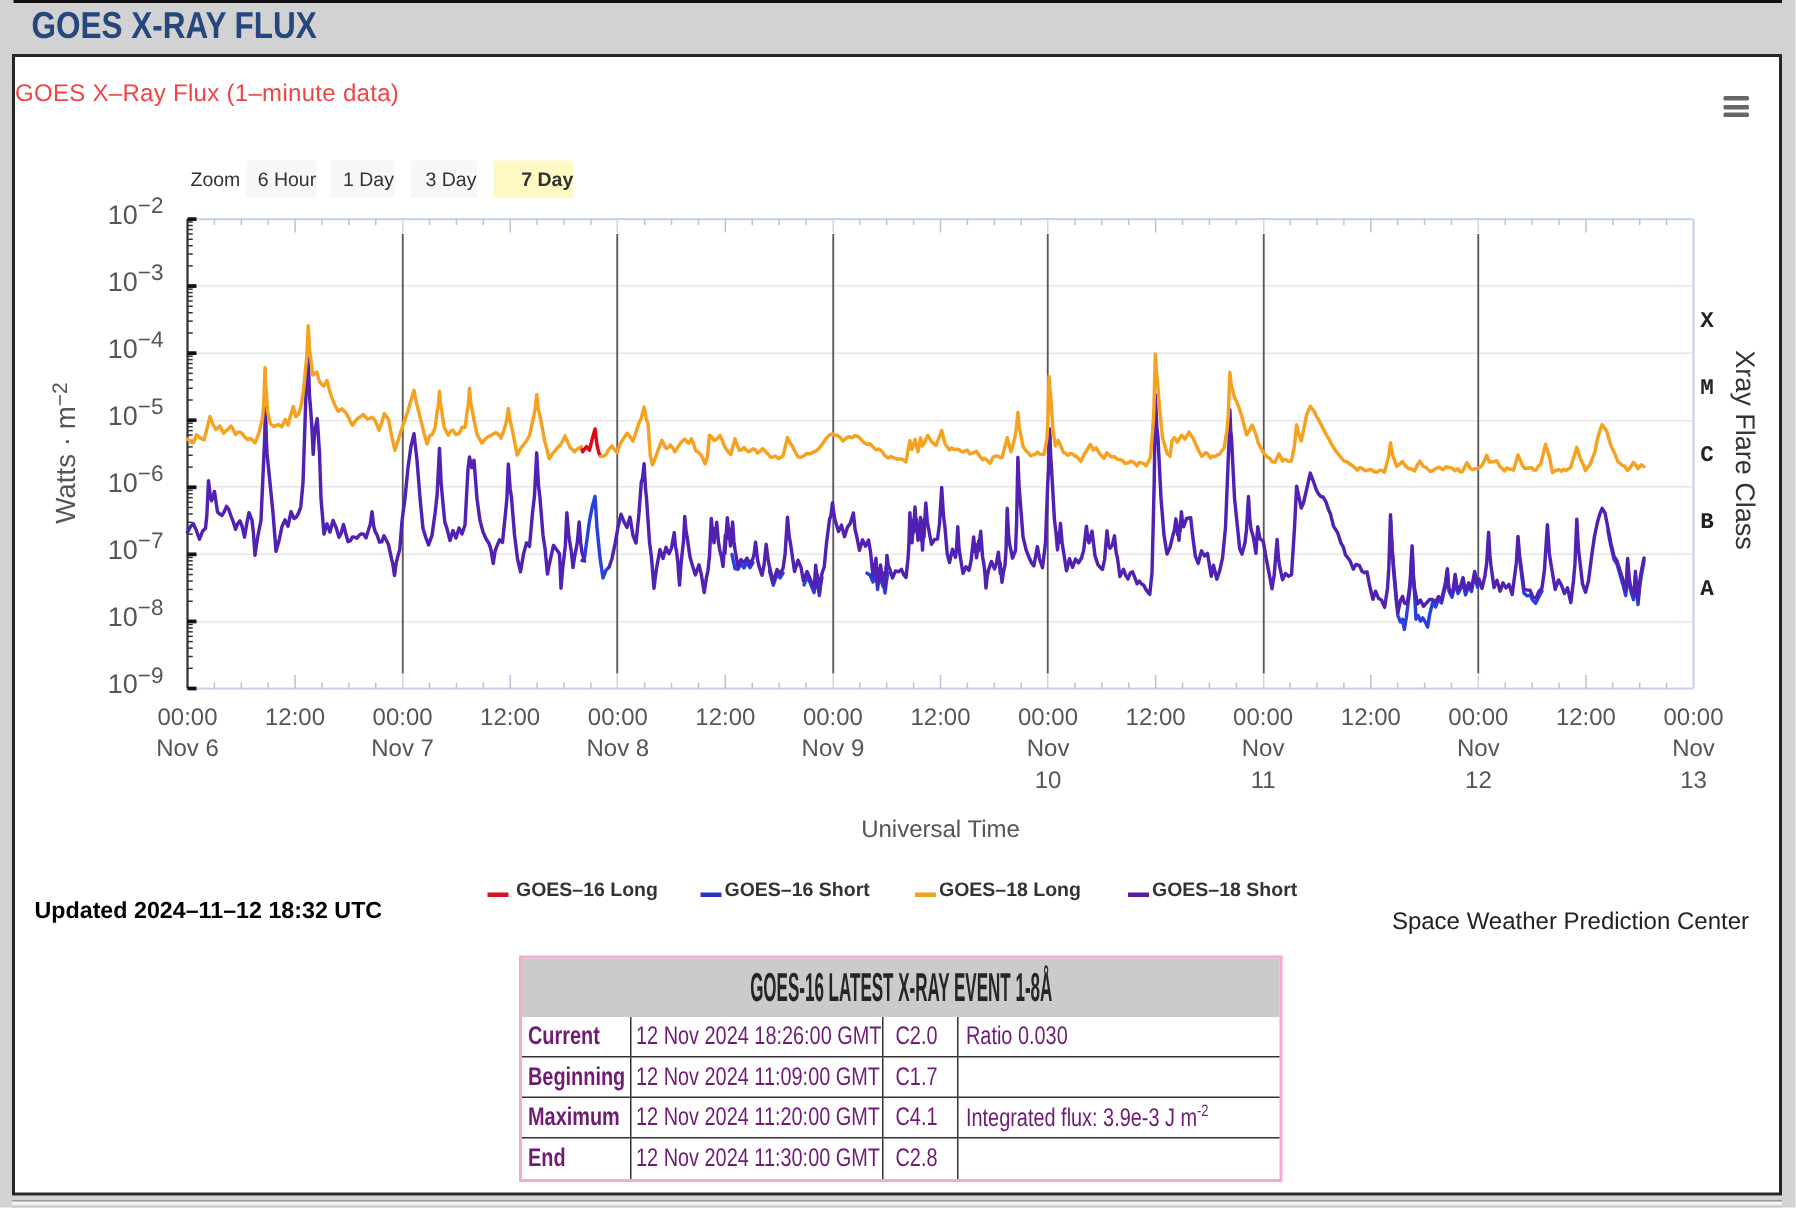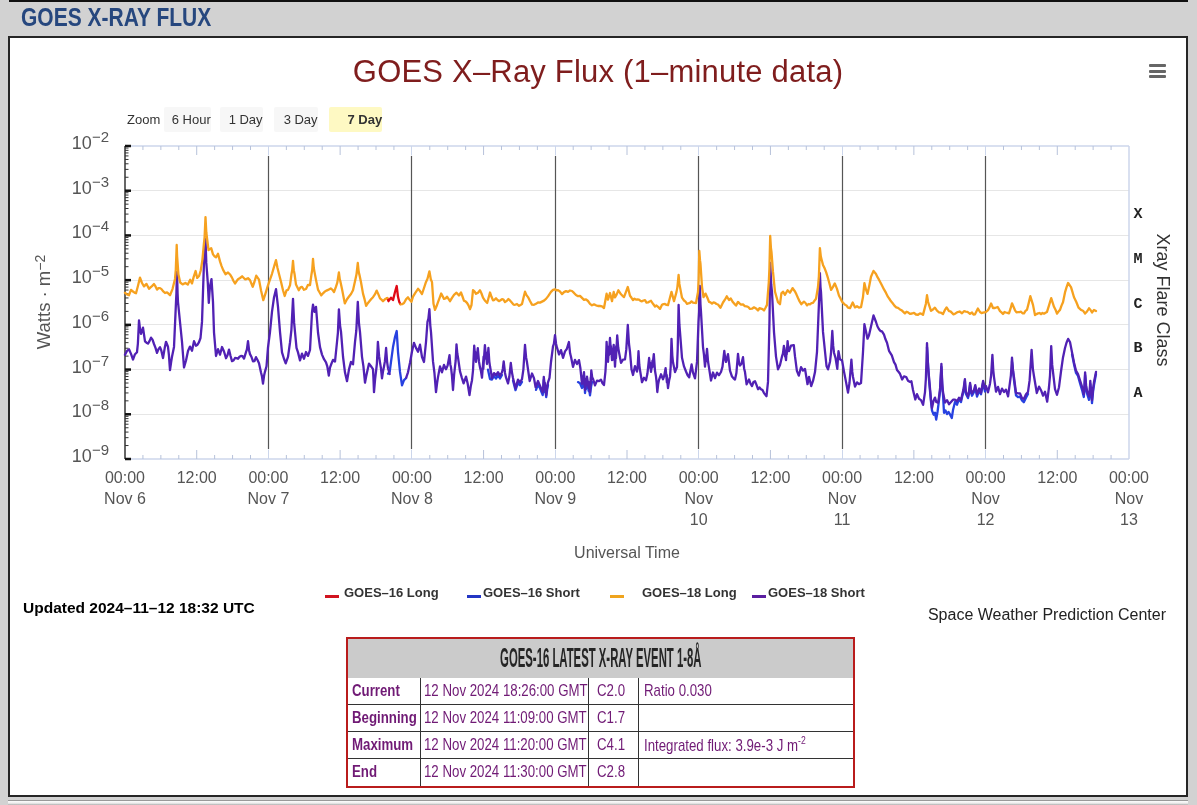--- a/index.html
+++ b/index.html
@@ -1,28 +1,28 @@
 <!DOCTYPE html>
 <html><head><meta charset="utf-8"><style>
 * { margin:0; padding:0; box-sizing:border-box; }
 body { width:1197px; height:805px; background:#d2d2d2; font-family:"Liberation Sans", sans-serif; position:relative; overflow:hidden; }
 #topline { position:absolute; left:9px; top:0; width:1179px; height:2px; background:#111; }
 #pagehdr { position:absolute; left:21px; top:3px; font-size:25px; font-weight:bold; color:#26477e; transform:scaleX(.84); transform-origin:left center; white-space:nowrap; }
 #panel { position:absolute; left:8px; top:36px; width:1180px; height:761px; background:#fff; border:2px solid #262626; }
-#title { position:absolute; left:0; top:16px; width:100%; text-align:center; font-size:31px; color:#7f1d1d; letter-spacing:.2px; }
+#title { position:absolute; left:0; top:16px; width:100%; font-size:16px; color:#ef4444; letter-spacing:.2px; }
 #burger { position:absolute; left:1139px; top:26px; width:17px; }
 #burger div { height:3px; background:#666; border-radius:1px; margin-bottom:2.5px; }
 #zoomlbl { position:absolute; left:117px; top:74px; font-size:13px; color:#333; }
 .zbtn { position:absolute; top:69px; height:25px; background:#f7f7f7; color:#333; font-size:13px; line-height:25px; text-align:right; border-radius:2px; }
 .zsel { background:#fef9c3; font-weight:bold; }
 .leg { position:absolute; top:547px; font-size:13px; font-weight:bold; color:#333; }
 .dash { position:absolute; top:557px; width:14px; height:2.6px; }
 #updated { position:absolute; left:13px; top:561px; font-size:15.5px; font-weight:bold; color:#000; }
 #swpc { position:absolute; right:20px; top:568px; font-size:16px; color:#222; }
-#evt { position:absolute; left:336px; top:599px; width:509px; border:2px solid #b91c1c; background:#fff; }
+#evt { position:absolute; left:336px; top:599px; width:509px; border:2px solid #f9a8d4; background:#fff; }
 #evthdr { height:39px; background:#cbcbcb; text-align:center; overflow:hidden; }
 #evthdr span { display:inline-block; font-size:27px; font-weight:bold; color:#252525; line-height:39px; transform:scaleX(.42); transform-origin:center; letter-spacing:0px; white-space:nowrap; }
 #evt table { border-collapse:collapse; width:100%; table-layout:fixed; font-size:17px; color:#701a75; }
 #evt td { border:1.5px solid #333; height:26.9px; padding:0; white-space:nowrap; }
 #evt td span { display:inline-block; transform:scaleX(.78); transform-origin:left center; white-space:nowrap; }
 #evt td.c1 { border-left:none; font-weight:bold; padding-left:4px; }
 #evt td.c2 { padding-left:3px; }
 #evt td.c3 { padding-left:8px; }
 #evt td.c4 { border-right:none; padding-left:5px; }
 #evt tr:first-child td { border-top:none; }
@@ -291,21 +291,21 @@
 <div id="zoomlbl">Zoom</div>
 <div class="zbtn" style="left:153.8px;width:47px;">6 Hour</div>
 <div class="zbtn" style="left:209.6px;width:43px;">1 Day</div>
 <div class="zbtn" style="left:264.1px;width:43.5px;">3 Day</div>
 <div class="zbtn zsel" style="left:319.2px;width:53px;">7 Day</div>
 <div class="dash" style="left:315px;background:#d11420;"></div>
     <div class="leg" style="left:334px;">GOES–16 Long</div>
 <div class="dash" style="left:457px;background:#2336c4;"></div>
     <div class="leg" style="left:473px;">GOES–16 Short</div>
 <div class="dash" style="left:600px;background:#efa41e;"></div>
-    <div class="leg" style="left:632px;">GOES–18 Long</div>
+    <div class="leg" style="left:616px;">GOES–18 Long</div>
 <div class="dash" style="left:742px;background:#5a1ea0;"></div>
     <div class="leg" style="left:758px;">GOES–18 Short</div>
 <div id="updated">Updated 2024–11–12 18:32 UTC</div>
 <div id="swpc">Space Weather Prediction Center</div>
 <div id="evt">
 <div id="evthdr"><span>GOES-16 LATEST X-RAY EVENT 1-8Å</span></div>
 <table>
 <colgroup>
           <col style="width:72px">
           <col style="width:168px">

